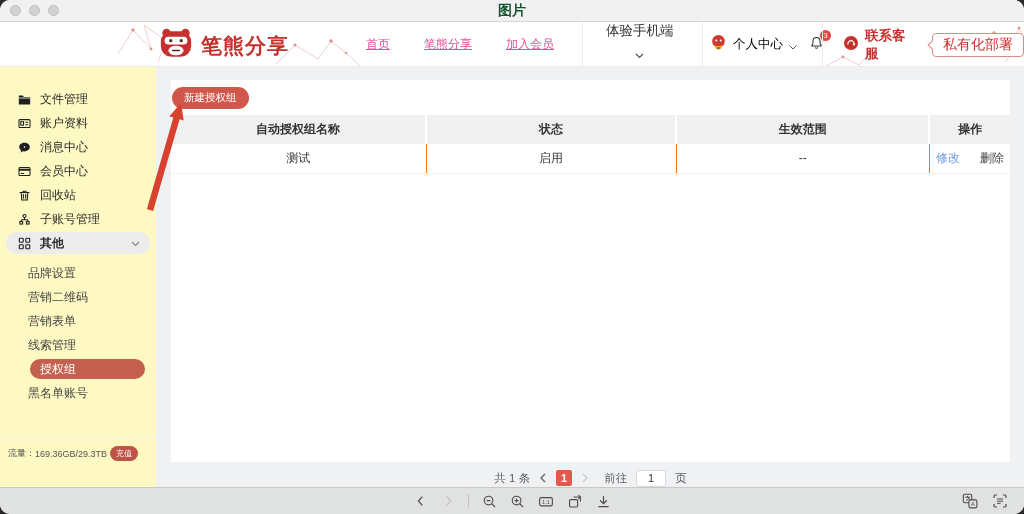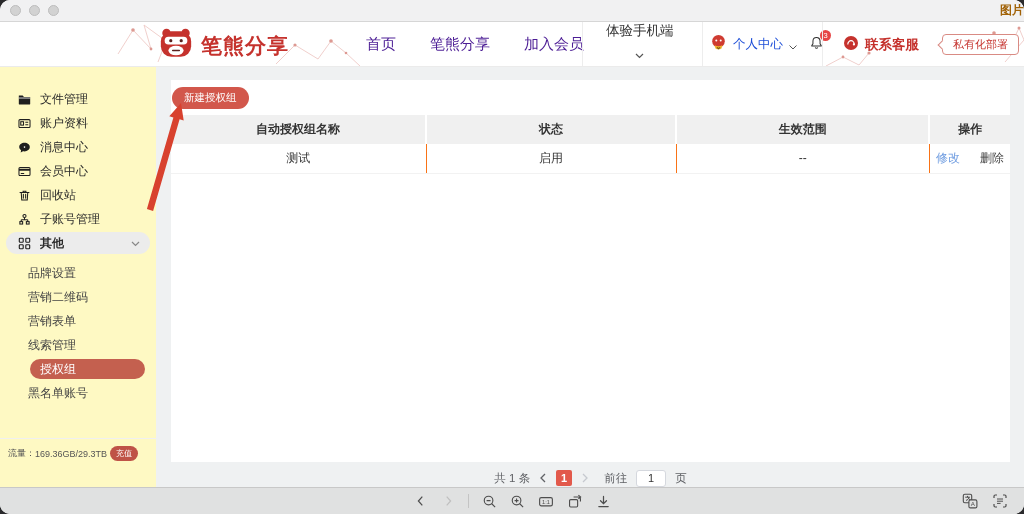--- a/index.html
+++ b/index.html
@@ -3,40 +3,40 @@
 <meta charset="utf-8">
 <style>
   * { margin:0; padding:0; box-sizing:border-box; }
   html,body { width:1024px; height:514px; background:#2a2a2c; font-family:"Liberation Sans","DejaVu Sans",sans-serif; }
   .window { position:relative; width:1024px; height:514px; border-radius:10px; overflow:hidden; background:#fff; }
 
   
   .titlebar { position:relative; height:22px; background:#f1f1f2; border-bottom:1px solid #d6d6d6; display:flex; align-items:center; }
   .tl-group { display:flex; gap:8px; margin-left:10px; }
   .tl { width:11px; height:11px; border-radius:50%; background:#d2d2d2; border:1px solid #bcbcbc; }
-  .win-title { position:absolute; left:0; right:0; text-align:right; font-size:12px; font-weight:700; color:#a16207; }
+  .win-title { position:absolute; left:0; right:0; text-align:center; font-size:14px; font-weight:700; color:#14532d; }
 
   
   .screenshot { position:relative; height:465px; }
 
   
   .app-header { position:relative; height:45px; background:#fff; border-bottom:1px solid #ebebeb; overflow:hidden; }
   .logo { position:absolute; left:158px; top:5px; display:flex; align-items:center; gap:7px; }
   .brand-text { font-size:21px; font-weight:800; color:#c5322d; letter-spacing:1px; }
   .nav { position:absolute; left:366px; top:0; height:45px; display:flex; align-items:center; gap:34px; }
-  .nav-item { font-size:15px; color:#4c1d95; cursor:pointer; white-space:nowrap; }
+  .nav-item { font-size:12px; color:#ec4899; cursor:pointer; white-space:nowrap;text-decoration:underline; }
   .mobile-item { position:absolute; left:606px; top:0; height:45px; display:flex; align-items:center; gap:7px; font-size:13.5px; color:#333;flex-direction:column; }
   .vdiv { position:absolute; top:0; bottom:0; width:1px; background:#ededed; }
   .user-group { position:absolute; left:710px; top:0; height:45px; display:flex; align-items:center; gap:6px; }
-  .user-label { font-size:12.5px; color:#1d4ed8; }
+  .user-label { font-size:12.5px; color:#000000; }
   .bell-wrap { position:relative; margin-left:6px; }
   .bell-badge { position:absolute; top:-5px; right:-7px; min-width:11px; height:11px; border-radius:6px; background:#e64545; color:#fff; font-size:7.5px; line-height:11px; text-align:center; padding:0 2px; }
   .cs-group { position:absolute; left:843px; top:0; height:45px; display:flex; align-items:center; gap:6px; }
   .cs-label { font-size:13.5px; font-weight:700; color:#c5322d; }
-  .cs-tag { position:relative; margin-left:17px; border:1px solid #d98b84; color:#c5322d; font-size:11px; padding:2px 10px; border-radius:4px; background:#fff; white-space:nowrap; }
+  .cs-tag { position:relative; margin-left:17px; border:1px solid #d98b84; color:#c5322d; font-size:14px; padding:2px 10px; border-radius:4px; background:#fff; white-space:nowrap; }
   .cs-tag::before { content:""; position:absolute; left:-4px; top:50%; width:6px; height:6px; background:#fff; border-left:1px solid #d98b84; border-bottom:1px solid #d98b84; transform:translateY(-50%) rotate(45deg); }
 
   
   .app-body { display:flex; height:420px; background:#eff1f2; }
   .sidebar { width:156px; background:#fef9c3; display:flex; flex-direction:column; padding-top:20px; flex-shrink:0; }
   .side-item { height:24px; display:flex; align-items:center; padding-left:18px; gap:9px; font-size:12px; color:#2b2b2b; cursor:pointer; }
   .side-item .sicon { width:13px; height:13px; display:flex; align-items:center; }
   .side-item.pill-grey { background:#ececec; border-radius:12px; margin:1px 6px; height:22px; padding-left:12px; padding-right:10px; }
   .side-item.pill-grey .chev { margin-left:auto; }
   .submenu { margin-top:6px; }

